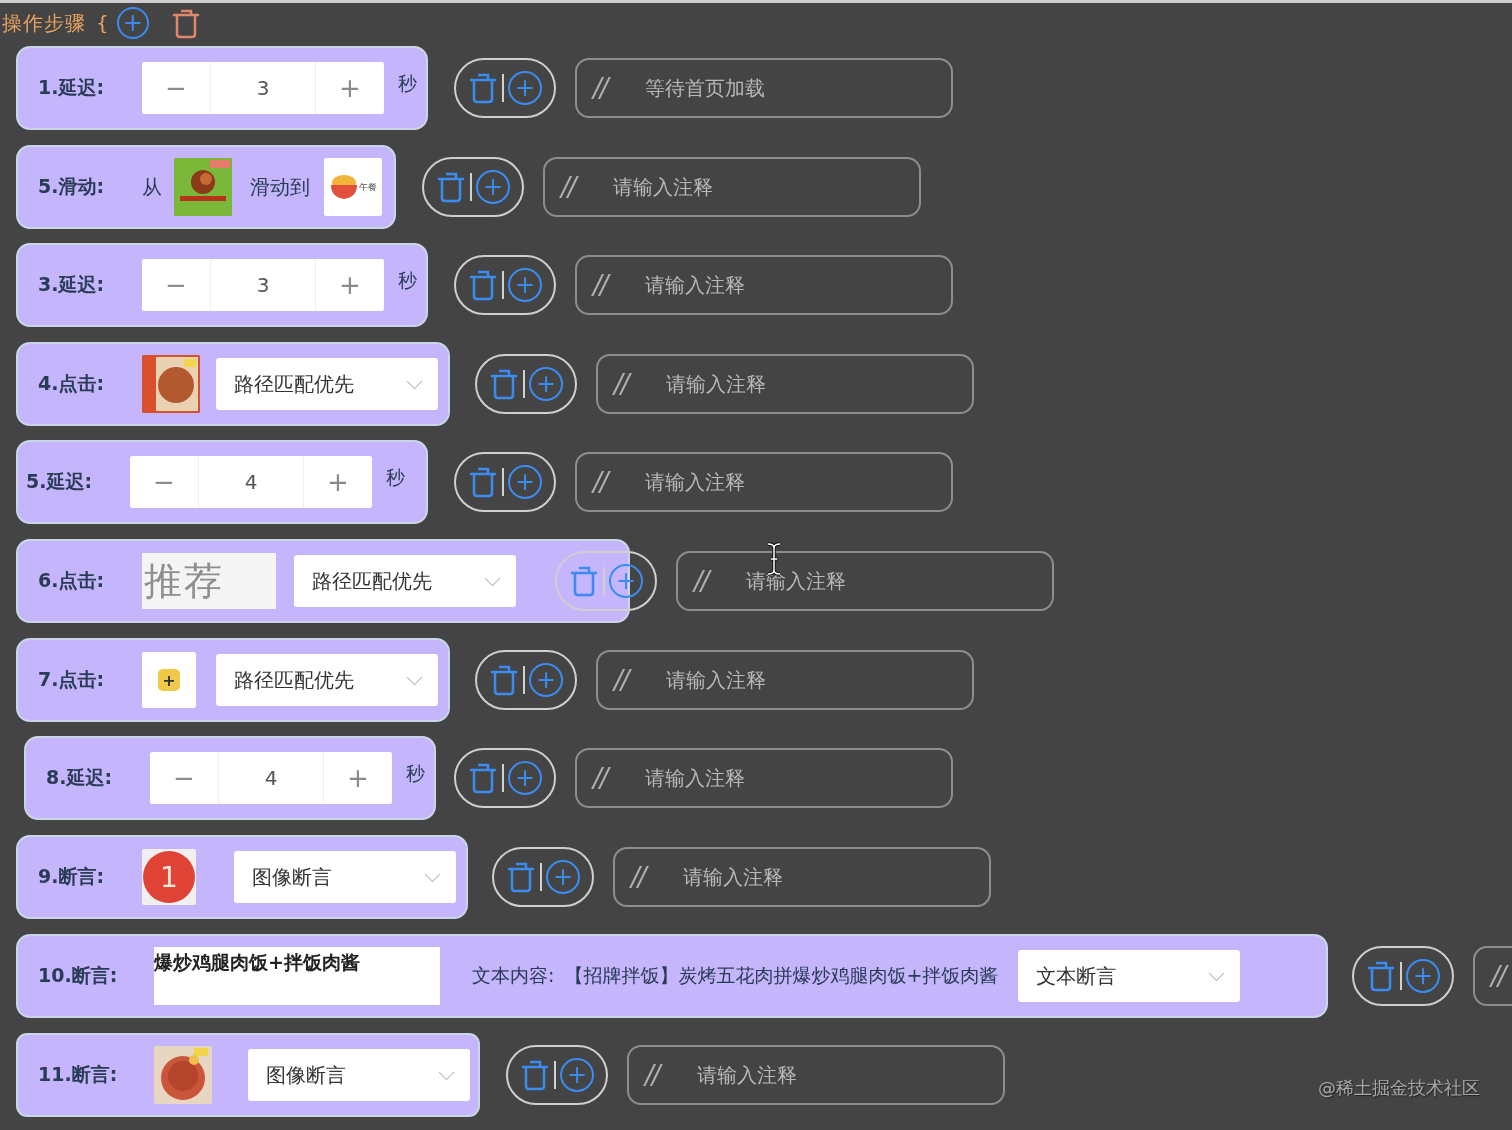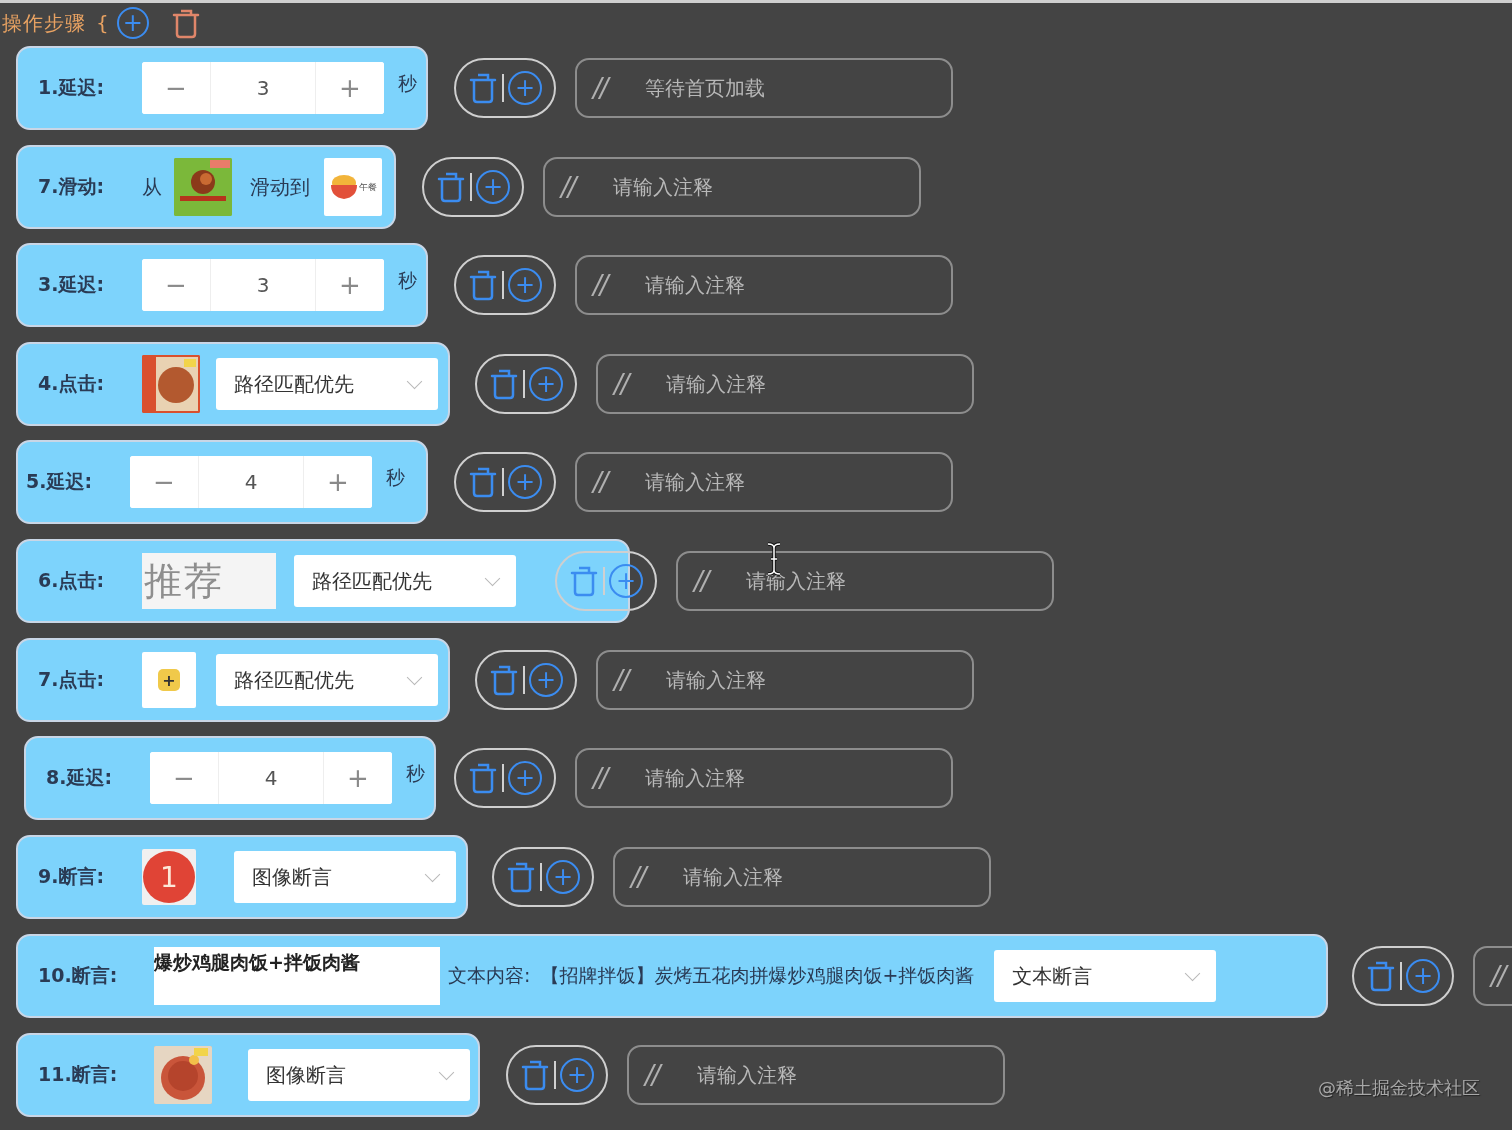--- a/index.html
+++ b/index.html
@@ -20,21 +20,21 @@
   .header-brace { color: #e8a262; font-size: 20px; margin-left: 4px; }
   .header-add {
     width: 32px; height: 32px; border: 2.5px solid #3b8cf0; border-radius: 50%;
     color: #3b8cf0; display: flex; align-items: center; justify-content: center;
     font-size: 24px; line-height: 1; margin-left: 2px; cursor: pointer;
   }
   .header-trash { margin-left: 16px; width: 30px; height: 32px; cursor: pointer; }
 
   .step {
     position: absolute; left: 16px; height: 84px;
-    background: #7dd3fc;
+    background: #c4b5fd;
     border: 2px solid #c9d6e6;
     border-radius: 14px;
     display: flex; align-items: center;
     padding-left: 20px;
   }
   .step-label {
     font-size: 19px; font-weight: bold; color: #2a3b55;
     width: 104px; white-space: nowrap;
   }
 
@@ -100,21 +100,21 @@
 
   .img-heading {
     width: 134px; height: 56px; background: #f4f4f4; display: flex; align-items: center;
     padding-left: 2px; color: #8e8e8e; font-size: 38px; letter-spacing: 2px;
   }
   .text-block {
     width: 286px; height: 58px; background: #fff;
     font-size: 19px; font-weight: bold; color: #222; line-height: 26px;
     padding: 2px 0 0 0; overflow: hidden; white-space: nowrap;
   }
-  .text-content-label { font-size: 19px; color: #2a3b55; margin-left: 8px; white-space: nowrap; }
+  .text-content-label { font-size: 19px; color: #2a3b55; margin-left: 32px; white-space: nowrap; }
   .text-content-value { font-size: 19px; color: #2a3b55; margin-left: 10px; white-space: nowrap; }
 </style>
 </head>
 <body>
 
 <div class="page">
   <div class="topline"></div>
 
   <div class="header">
     <span class="header-title">操作步骤</span>
@@ -148,21 +148,21 @@
     <span class="add">
         <span>+</span>
       </span>
   </div>
   <div class="comment" style="left:575px;top:58px;">
     <span class="slashes">//</span>
     <span class="ctext">等待首页加载</span>
   </div>
 
   <div class="step" style="top:145px;width:380px;">
-    <span class="step-label">7.滑动:</span>
+    <span class="step-label">5.滑动:</span>
     <span class="swipe-text">从</span>
     <div class="thumb" style="margin-left:12px;background:#7bb83a;">
       <svg width="58" height="58" viewBox="0 0 58 58">
         <rect width="58" height="58" fill="#7bb83a"></rect>
         <rect x="36" y="2" width="20" height="8" fill="#e87c6a"></rect>
         <circle cx="29" cy="24" r="12" fill="#8b3a1a"></circle>
         <circle cx="32" cy="21" r="6" fill="#c96a32"></circle>
         <rect x="6" y="38" width="46" height="5" fill="#b5341c"></rect>
       </svg>
     </div>
@@ -397,21 +397,21 @@
       </svg>
     <span class="sep"></span>
     <span class="add">
         <span>+</span>
       </span>
   </div>
   <div class="comment" style="left:1473px;top:946px;">
     <span class="slashes">//</span>
   </div>
 
-  <div class="step" style="top:1033px;width:464px;">
+  <div class="step" style="top:1033px;width:464px;border-radius:11px;">
     <span class="step-label" style="width:116px;">11.断言:</span>
     <div class="thumb" style="background:#d0b79a;">
       <svg width="58" height="58" viewBox="0 0 58 58">
         <rect width="58" height="58" fill="#e6d6c2"></rect>
         <circle cx="29" cy="32" r="22" fill="#c9553a"></circle>
         <circle cx="29" cy="30" r="15" fill="#b5442c"></circle>
         <circle cx="40" cy="14" r="5" fill="#f2c04a"></circle>
         <rect x="40" y="2" width="14" height="8" fill="#f2d44a"></rect>
       </svg>
     </div>

